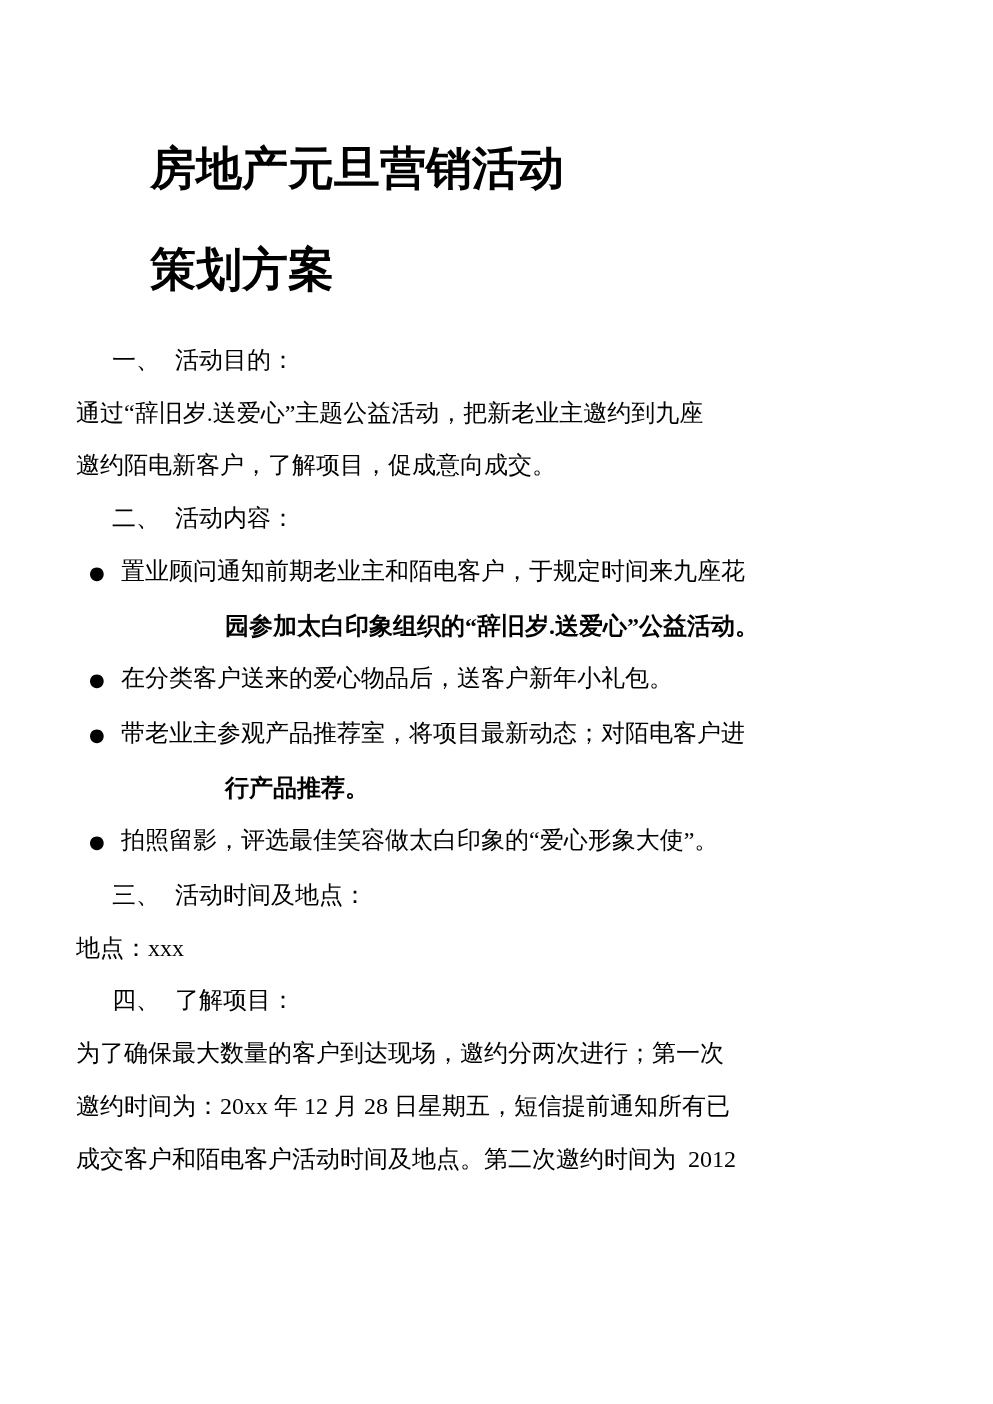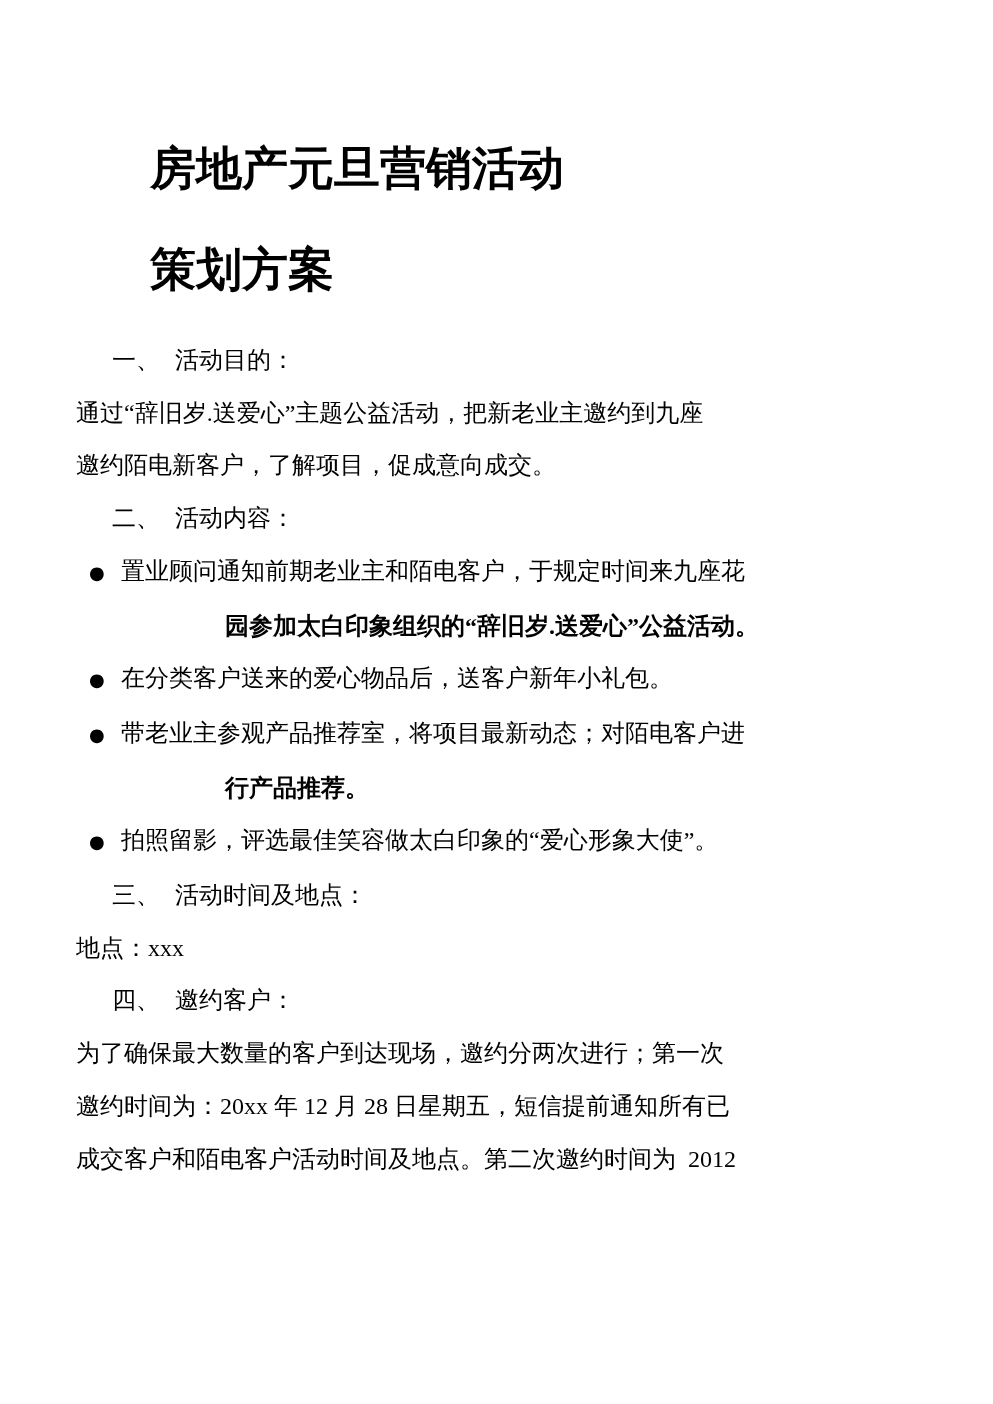--- a/index.html
+++ b/index.html
@@ -62,18 +62,18 @@
       <div class="row para-line">邀约陌电新客户，了解项目，促成意向成交。</div>
       <div class="row heading-row"><span class="sec-num">二、</span><span>活动内容：</span></div>
       <div class="row bullet-first"><span class="bullet-mark">●</span><span>置业顾问通知前期老业主和陌电客户，于规定时间来九座花</span></div>
       <div class="row bullet-cont">园参加太白印象组织的“辞旧岁.送爱心”公益活动。</div>
       <div class="row bullet-first"><span class="bullet-mark">●</span><span>在分类客户送来的爱心物品后，送客户新年小礼包。</span></div>
       <div class="row bullet-first"><span class="bullet-mark">●</span><span>带老业主参观产品推荐室，将项目最新动态；对陌电客户进</span></div>
       <div class="row bullet-cont">行产品推荐。</div>
       <div class="row bullet-first"><span class="bullet-mark">●</span><span>拍照留影，评选最佳笑容做太白印象的“爱心形象大使”。</span></div>
       <div class="row heading-row"><span class="sec-num">三、</span><span>活动时间及地点：</span></div>
       <div class="row para-line">地点：xxx</div>
-      <div class="row heading-row"><span class="sec-num">四、</span><span>邀约客户：</span></div>
+      <div class="row heading-row"><span class="sec-num">四、</span><span>了解项目：</span></div>
       <div class="row para-line">为了确保最大数量的客户到达现场，邀约分两次进行；第一次</div>
       <div class="row para-line">邀约时间为：20xx 年 12 月 28 日星期五，短信提前通知所有已</div>
       <div class="row para-line">成交客户和陌电客户活动时间及地点。第二次邀约时间为  2012</div>
     </div>
 </div>
 
 </body></html>

